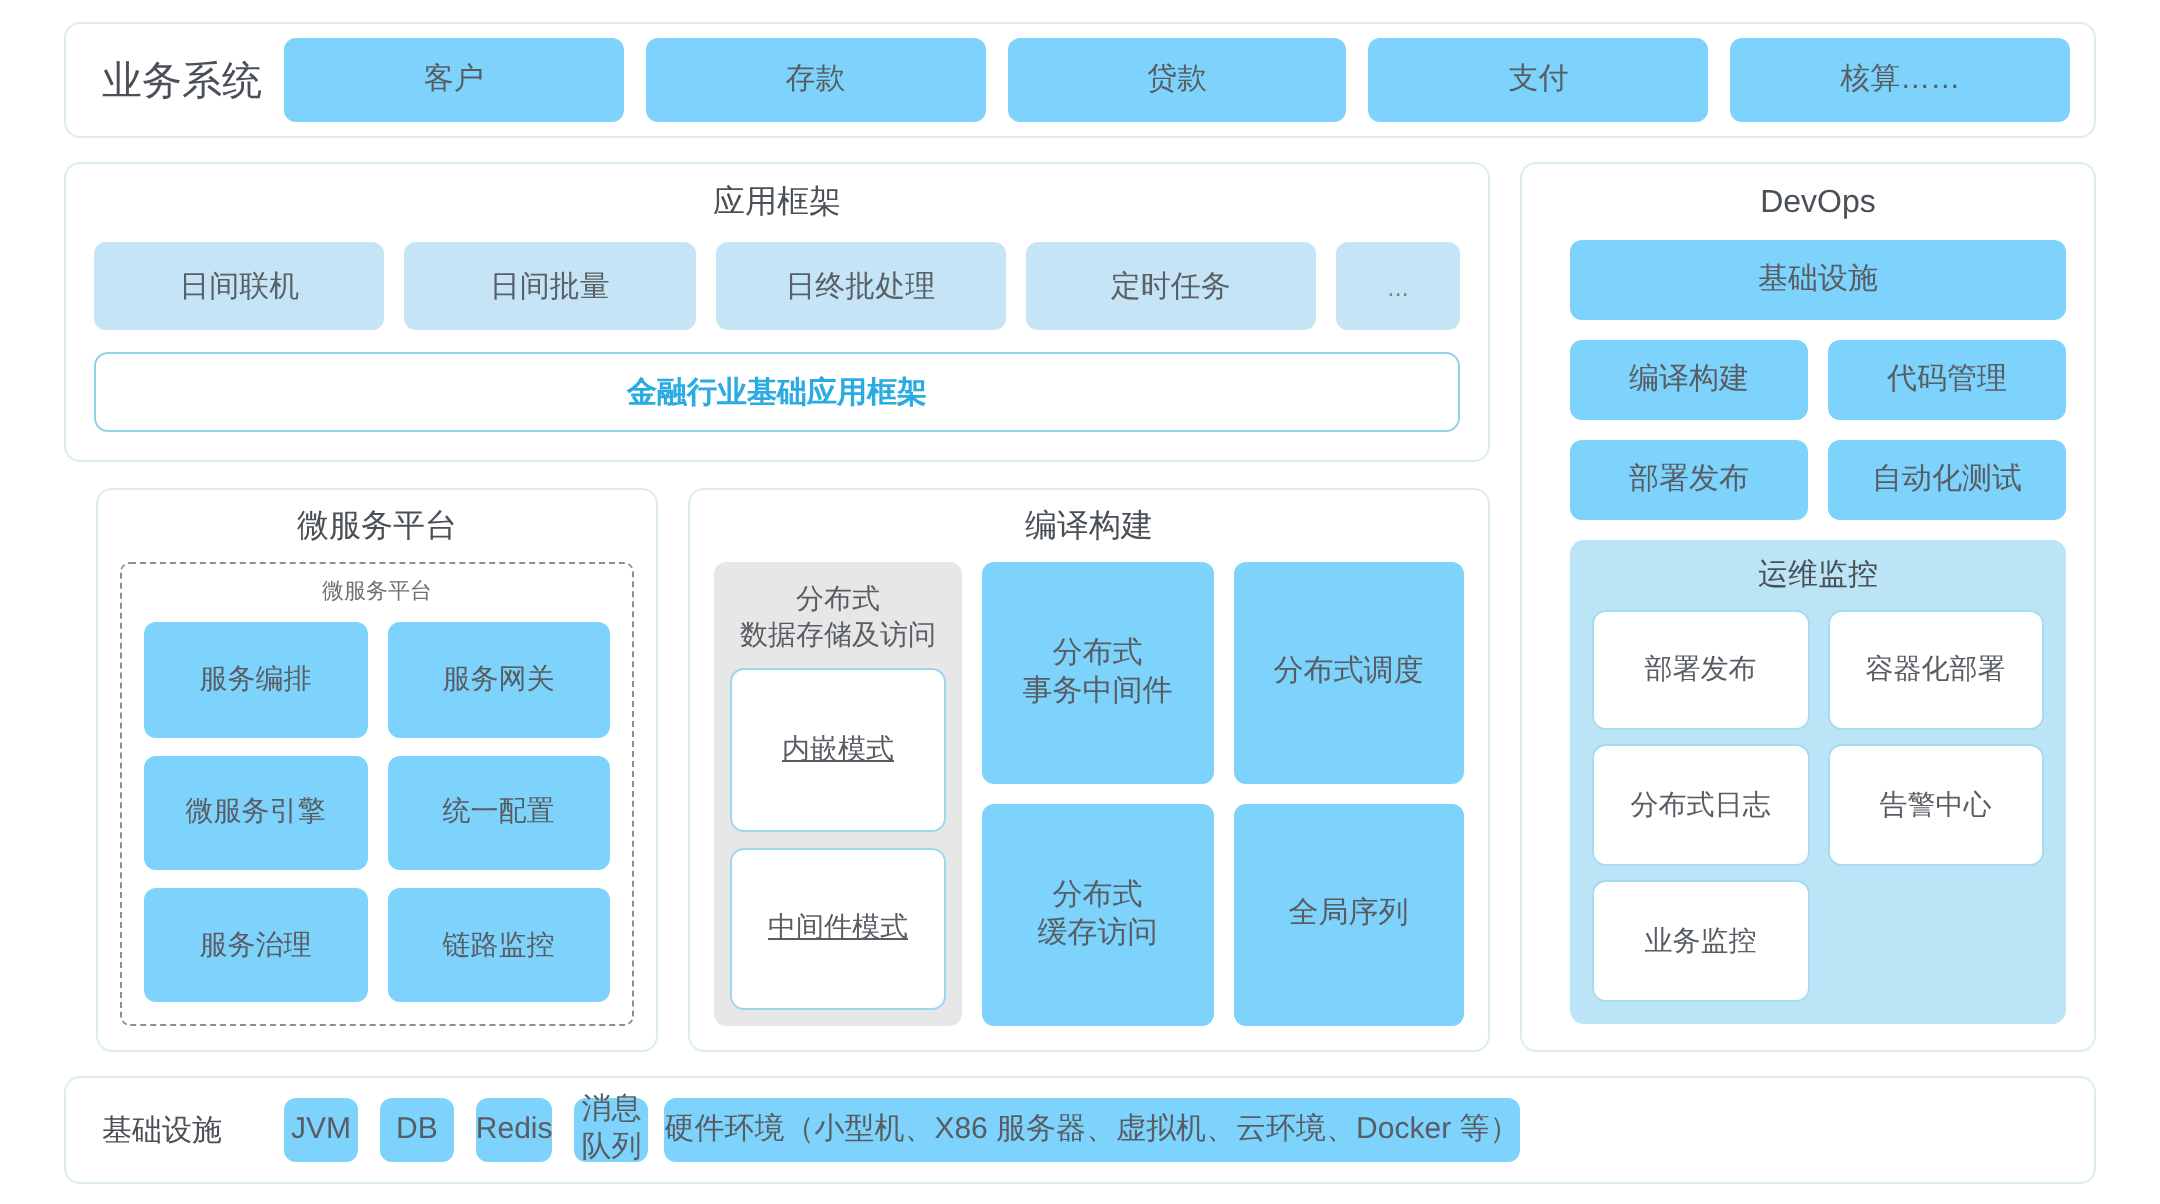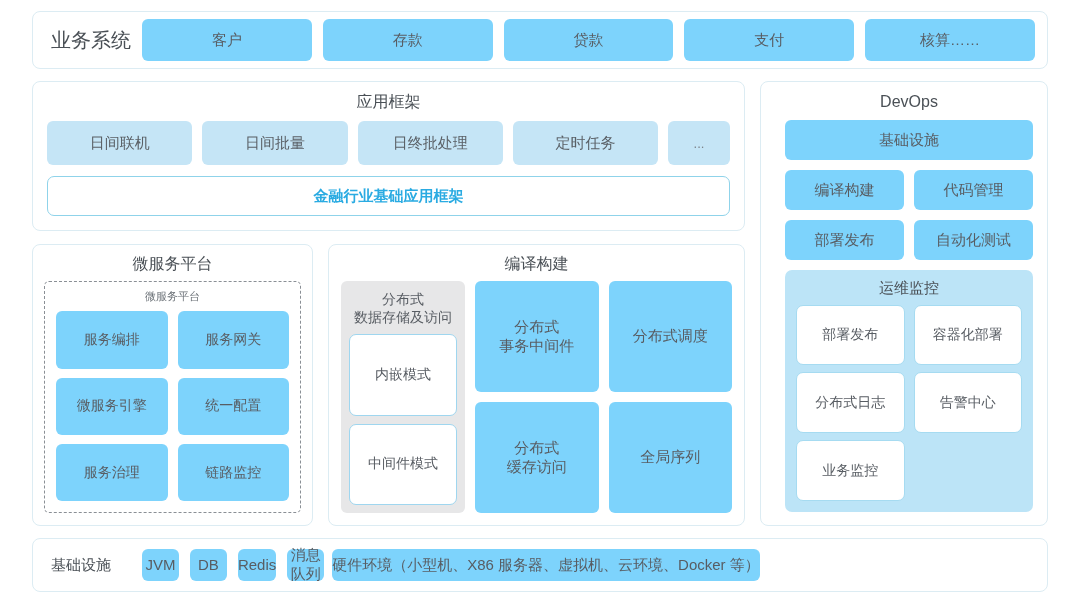--- a/index.html
+++ b/index.html
@@ -146,20 +146,21 @@
     font-weight: bold;
     color: #2aabe2;
   }
 
   
   .plat-row {
     display: flex;
     gap: 15px;
     flex: 1 1 auto;
     min-height: 0;
+    margin-left: 16px;
   }
   .msp {
     width: 281px;
     flex: none;
     padding: 11px 11px 12px 11px;
     display: flex;
     flex-direction: column;
     gap: 9px;
   }
   .msp-inner {
@@ -213,21 +214,21 @@
     gap: 8px;
     box-sizing: border-box;
   }
   .dist-col-tall .cap {
     font-size: 14px;
     color: #585d63;
     text-align: center;
     line-height: 1.25;
     padding-top: 2px;
   }
-  .dist-col-tall .tile-white-blue { flex: 1 1 0; min-height: 0; }
+  .dist-col-tall .tile-white-blue { flex: 1 1 0; min-height: 0; text-decoration: underline; }
   .dist-grid {
     flex: 1 1 auto;
     display: grid;
     grid-template-columns: 1fr 1fr;
     grid-template-rows: 1fr 1fr;
     gap: 10px;
     min-width: 0;
   }
   .dist-grid .tile { font-size: 15px; }
 

